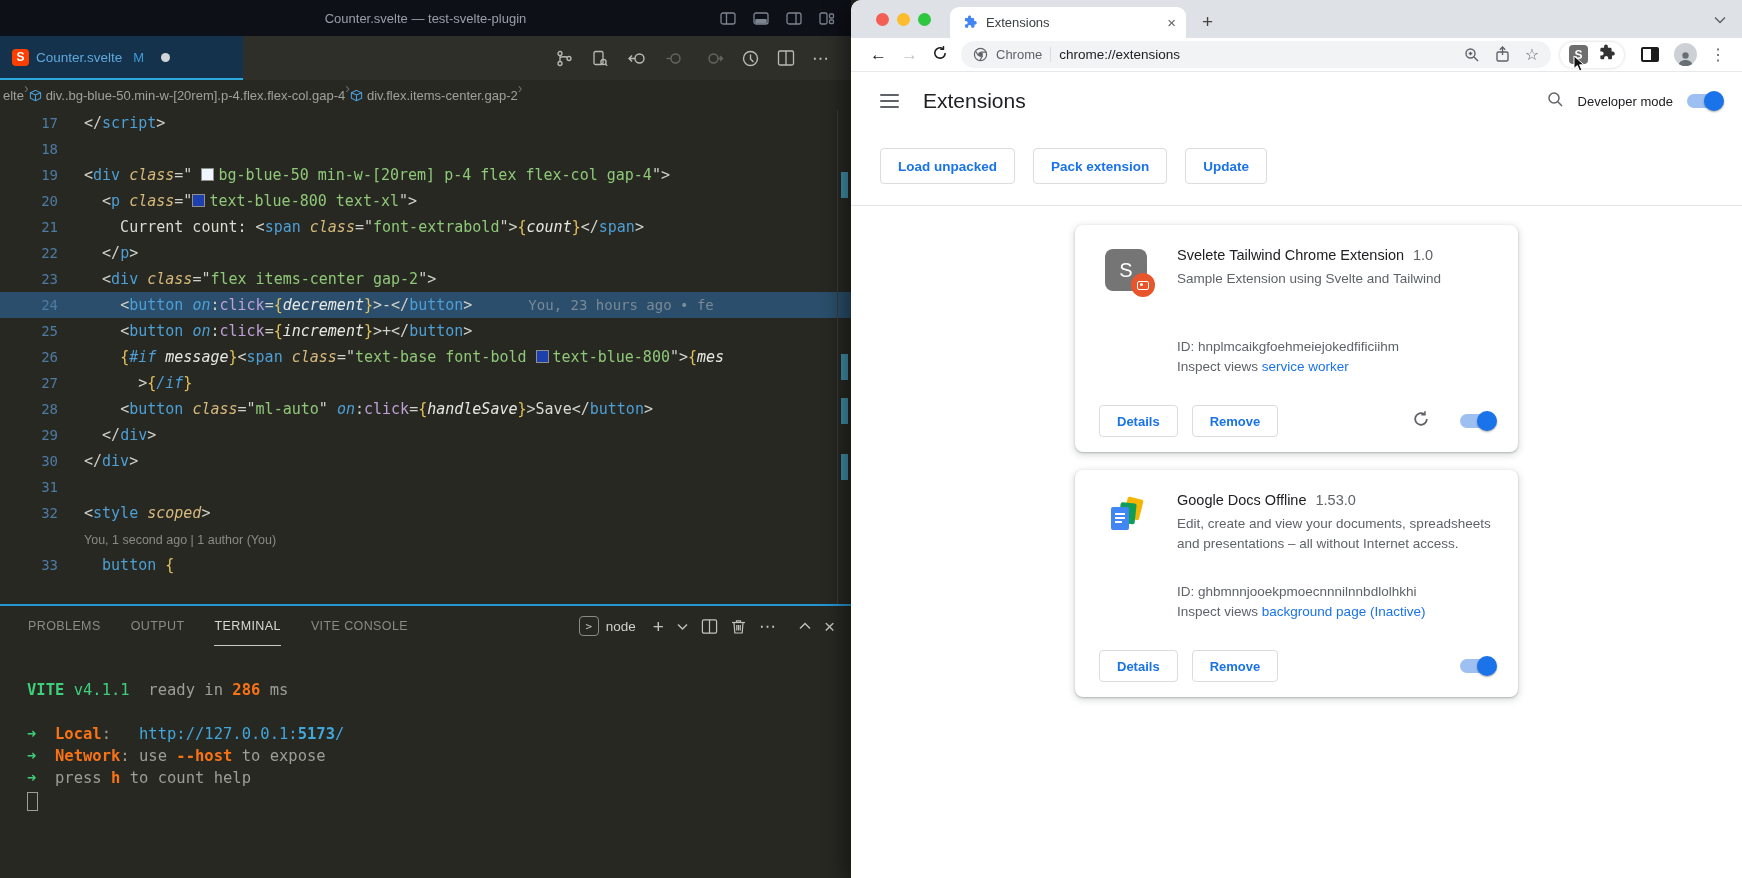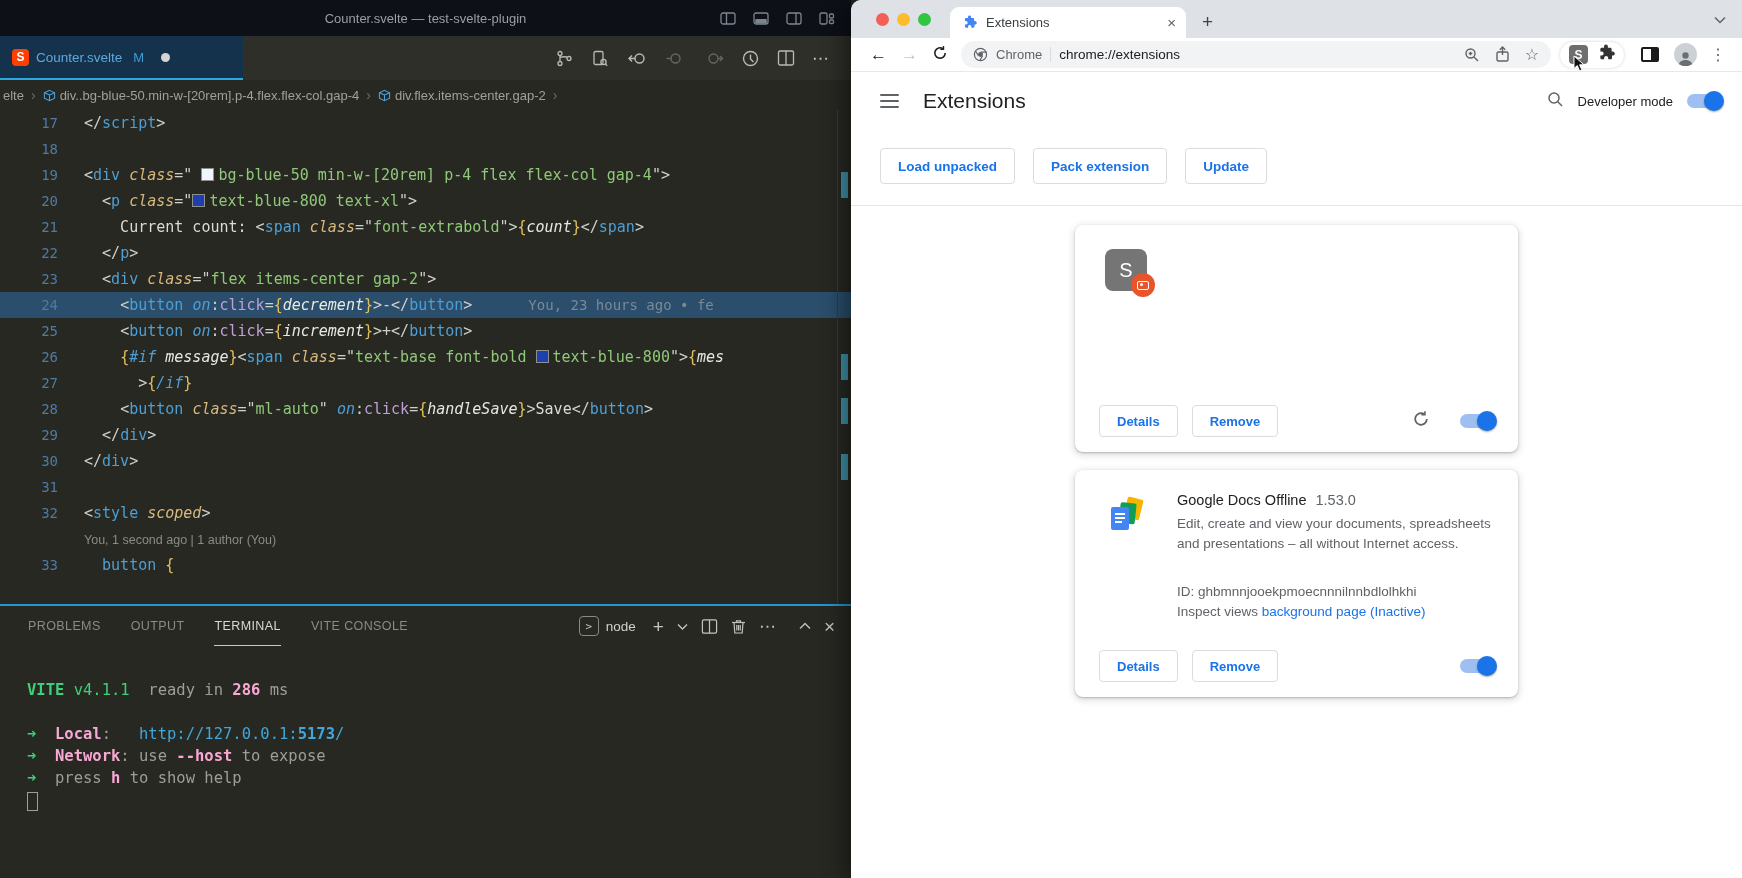--- a/index.html
+++ b/index.html
@@ -15,21 +15,21 @@
 
   .vs-tabbar { height:44px; background:#2e2f29; flex:none; display:flex; align-items:stretch; }
   .vs-tab { width:243px; background:#14324b; border-bottom:2px solid #2da9e2; display:flex; align-items:center; gap:7px; padding:0 12px; flex:none; }
   .svelte-logo { width:17px; height:17px; border-radius:4px; background:#ff3e00; color:#fff; font-weight:bold; font-size:12px; display:flex; align-items:center; justify-content:center; flex:none; }
   .vs-tab-name { color:#5fa8dc; font-size:13.5px; }
   .vs-tab-mod { color:#3f9ad6; font-size:13px; margin-left:4px; }
   .vs-tab-dot { width:9px; height:9px; border-radius:50%; background:#d2d6da; margin-left:10px; }
   .vs-editor-actions { margin-left:auto; display:flex; align-items:center; gap:17px; padding-right:22px; }
   .vs-editor-actions svg { display:block; }
 
-  .vs-breadcrumb { height:30px; flex:none; display:flex; align-items:center; gap:7px; padding-left:3px; color:#9fa09a; font-size:13px; background:#272822; white-space:nowrap; overflow:hidden; }
+  .vs-breadcrumb { height:30px; flex:none; display:flex; gap:0; padding-left:3px; color:#9fa09a; font-size:13px; background:#272822; white-space:nowrap; overflow:hidden; }
   .bc-sep { color:#6e6f69; font-size:14px; }
   .bc-item { display:flex; align-items:center; gap:4px; }
 
   .vs-code { height:494px; flex:none; position:relative; overflow:hidden; font-family:"DejaVu Sans Mono", monospace; font-size:15px; background:#272822; }
   .code-row { height:26px; line-height:26px; display:flex; white-space:pre; }
   .code-row.hl { background:#2a4e6b; }
   .gutter { width:58px; flex:none; text-align:right; color:#4e7ba3; font-size:14px; }
   .code-text { padding-left:26px; }
   .tk-p   { color:#cfd0ca; }
   .tk-tag { color:#4d9fd6; }
@@ -58,21 +58,21 @@
   .node-chip { display:flex; align-items:center; gap:7px; margin-right:4px; }
   .node-box { width:20px; height:20px; border:1px solid #8a8b84; border-radius:4px; display:flex; align-items:center; justify-content:center; color:#c2c3bc; font-size:11px; font-family:"DejaVu Sans Mono",monospace; }
   .node-label { color:#d0d1ca; font-size:13.5px; }
   .glyph-btn { color:#c2c3bc; font-size:17px; line-height:1; }
 
   .terminal { padding:26px 0 0 27px; font-family:"DejaVu Sans Mono","DejaVu Sans",monospace; font-size:15.5px; line-height:22px; }
   .t-row { min-height:22px; white-space:pre; }
   .t-tg  { color:#3ecf7a; }
   .t-tgb { color:#3ecf7a; font-weight:bold; }
   .t-tdim{ color:#9d9e96; }
-  .t-tb  { color:#f9a8d4; font-weight:bold; }
+  .t-tb  { color:#f97316; font-weight:bold; }
   .t-turl{ color:#3fa7dc; }
   .t-turlb{ color:#3fa7dc; font-weight:bold; }
   .t-cursor { width:11px; height:19px; border:1px solid #9d9e96; margin-top:3px; }
 
   
   .chrome { position:absolute; left:851px; top:0; width:891px; height:878px; background:#fff; border-radius:10px 0 0 0; box-shadow:-7px 3px 22px rgba(0,0,0,.45); overflow:hidden; }
   .ch-tabstrip { height:38px; background:#dee1e6; border-radius:10px 0 0 0; position:relative; display:flex; align-items:flex-end; }
   .traffic { position:absolute; left:25px; top:13px; display:flex; gap:8px; }
   .traffic span { width:13px; height:13px; border-radius:50%; }
   .tl-red { background:#f35f57; } .tl-yellow { background:#fbbd2e; } .tl-green { background:#30c740; }
@@ -322,21 +322,21 @@
             </span>
           <span class="glyph-btn" style="font-size:19px">×</span>
         </div>
       </div>
       <div class="terminal">
         <div>
             <div class="t-row"><span class="t-tgb">VITE</span><span class="t-tg"> v4.1.1</span><span class="t-tdim">  ready in </span><span class="t-tb">286</span><span class="t-tdim"> ms</span></div>
             <div class="t-row"></div>
             <div class="t-row"><span class="t-tg">➜</span><span class="t-tb">  Local</span><span class="t-tdim">:   </span><span class="t-turl">http://127.0.0.1:</span><span class="t-turlb">5173</span><span class="t-turl">/</span></div>
             <div class="t-row"><span class="t-tg">➜</span><span class="t-tb">  Network</span><span class="t-tdim">: use </span><span class="t-tb">--host</span><span class="t-tdim"> to expose</span></div>
-            <div class="t-row"><span class="t-tg">➜</span><span class="t-tdim">  press </span><span class="t-tb">h</span><span class="t-tdim"> to show help</span></div>
+            <div class="t-row"><span class="t-tg">➜</span><span class="t-tdim">  press </span><span class="t-tb">h</span><span class="t-tdim"> to count help</span></div>
           </div>
         <div class="t-cursor"></div>
       </div>
     </div>
   </div>
 
   <div class="chrome">
     <div class="ch-tabstrip">
       <div class="traffic">
         <span class="tl-red"></span>
@@ -440,20 +440,31 @@
 
         <div class="card">
           <div class="card-main">
             <div class="card-iconwrap">
               <span class="ext-icon-s">
                 <span class="sq">S</span>
                 <span class="badge">
                     <i></i>
                   </span>
               </span>
+            </div>
+            <div class="card-body">
+              <div class="card-titlerow">
+                <span>Svelete Tailwind Chrome Extension</span><span class="card-version">1.0</span>
+              </div>
+              <div class="card-desc">Sample Extension using Svelte and Tailwind</div>
+              <div class="card-id">ID: hnplmcaikgfoehmeiejokedfificiihm</div>
+              <div class="card-inspect">
+                <span>Inspect views</span>
+                <a class="inspect-link">service worker</a>
+              </div>
             </div>
           </div>
           <div class="card-footer">
             <button class="mat-btn">Details</button>
             <button class="mat-btn">Remove</button>
             <span class="footer-spacer"></span>
             <span style="margin-right:16px"><svg width="18" height="18" viewBox="0 0 16 16" fill="none" stroke="#5f6368" stroke-width="1.6">
                   <path d="M13.2 8A5.2 5.2 0 1 1 11 3.7"></path>
                   <path d="M11.5 1v3.2H8.3" stroke-width="1.4"></path>
                 </svg></span>

